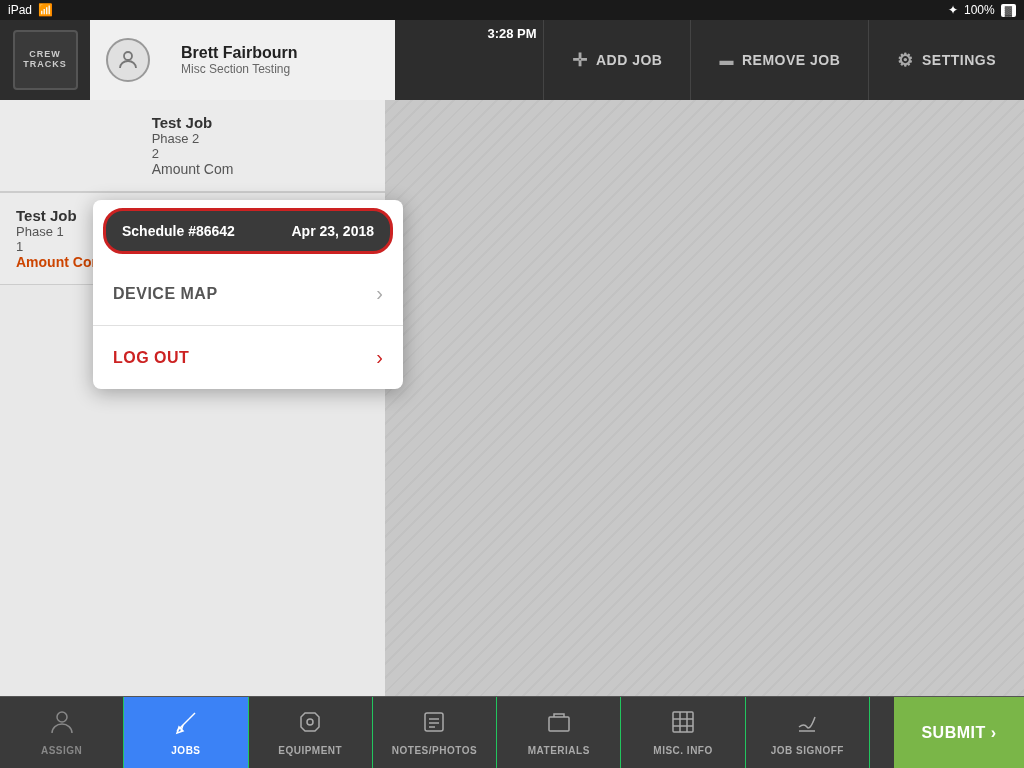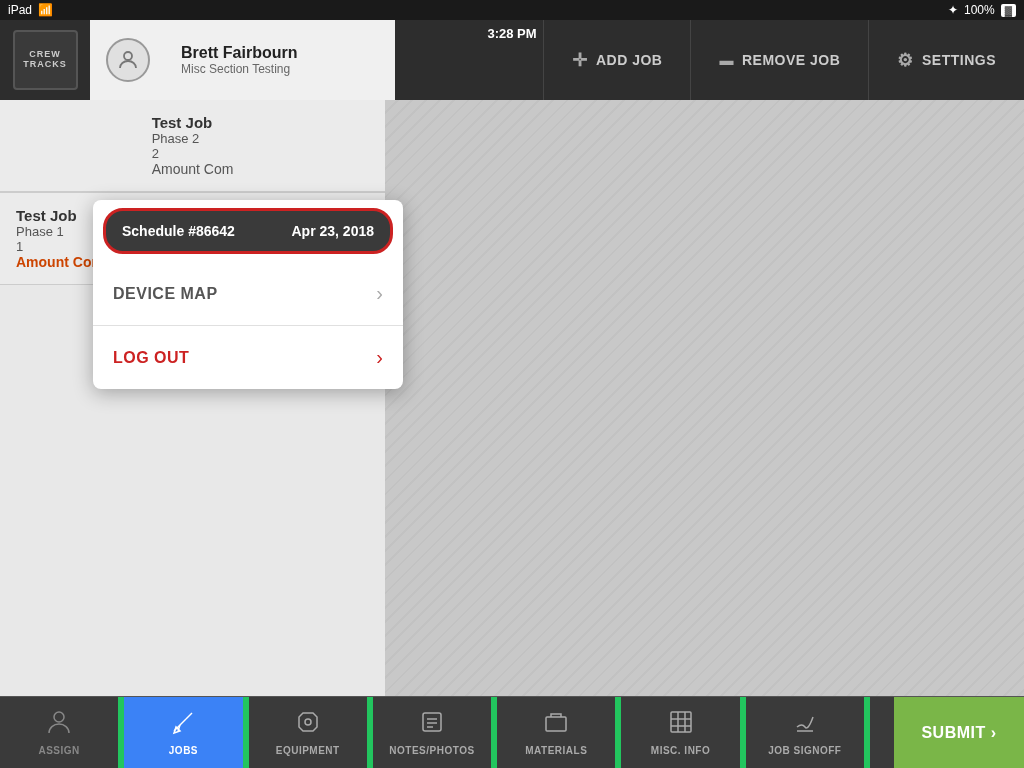--- a/index.html
+++ b/index.html
@@ -88,21 +88,21 @@
 
     
     .tab-bar {
       width: 100%; height: 72px; background: #3a3a3a;
       display: flex; align-items: stretch;
       border-top: 1px solid #555;
     }
     .tab-item {
       flex: 1; display: flex; flex-direction: column; align-items: center;
       justify-content: center; gap: 4px; cursor: pointer;
-      border-right: 6px solid #22c55e; color: #aaa;
+      border-right: 1px solid #22c55e; color: #aaa;
     }
     .tab-item.active { background: #3b82f6; color: white; }
     .tab-item-icon { font-size: 22px; }
     .tab-item-label { font-size: 10px; font-weight: 600; letter-spacing: 0.5px; text-transform: uppercase; }
     .tab-item.first { color: #888; }
     .tab-submit {
       width: 130px; background: #7ab648; display: flex; align-items: center;
       justify-content: center; cursor: pointer; flex-shrink: 0;
       color: white; font-size: 16px; font-weight: 700; letter-spacing: 0.5px; gap: 6px; margin-left: 24px;
     }

